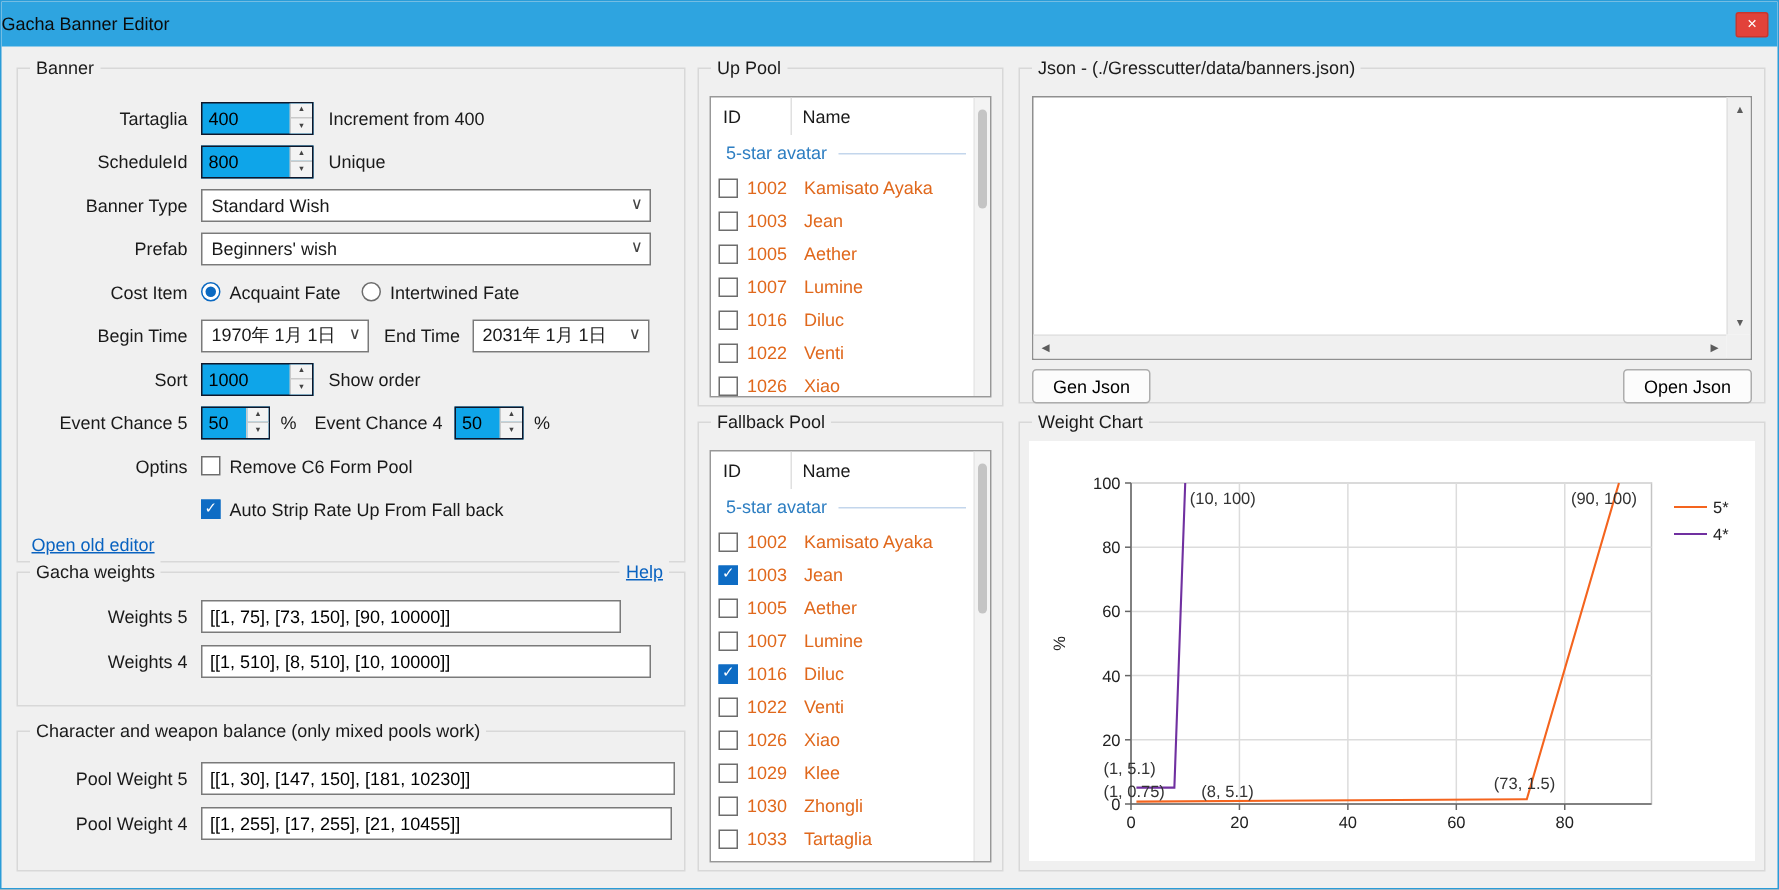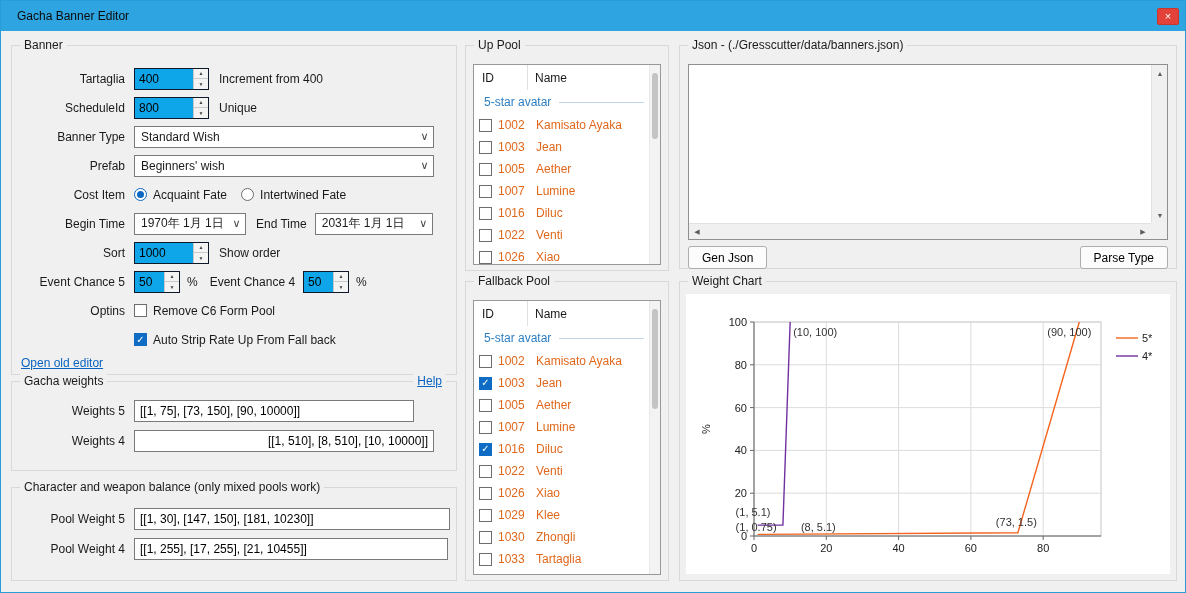--- a/index.html
+++ b/index.html
@@ -1,19 +1,19 @@
 <!DOCTYPE html>
 <html><head>
 <meta charset="utf-8">
 <style>
   *{margin:0;padding:0;box-sizing:border-box;}
   html,body{width:1186px;height:593px;}
   body{font-family:"Liberation Sans","DejaVu Sans",sans-serif;font-size:12px;color:#1a1a1a;background:#777;}
   .window{position:relative;width:1186px;height:593px;background:#f0f0f0;border:1px solid #2a9cd8;overflow:hidden;}
-  .titlebar{position:absolute;left:0;top:0;right:0;height:30px;background:linear-gradient(#3fadе6,#2ba0dd);background-color:#2ea4e0;display:flex;align-items:center;padding-left:16px;}
+  .titlebar{position:absolute;left:0;top:0;right:0;height:30px;background:linear-gradient(#3fadе6,#2ba0dd);background-color:#2ea4e0;display:flex;align-items:center;}
   .title{font-size:12px;color:#0b0b0b;}
   .closebtn{position:absolute;right:6px;top:7px;width:22px;height:17px;background:#e2423a;border:1px solid #c9362d;border-radius:2px;color:#fff;font-size:11px;line-height:1;display:flex;align-items:center;justify-content:center;cursor:pointer;}
   .content{position:absolute;left:0;top:30px;right:0;bottom:0;border-radius:27px;}
   .group{position:absolute;border:1px solid #d8d8d8;}
   .gtitle{position:absolute;top:-8px;left:8px;background:#f0f0f0;padding:0 4px;white-space:nowrap;}
   .rows{position:absolute;left:9px;right:6px;}
   .frow{display:flex;align-items:center;height:29px;}
   .frow.short{height:18px;}
   .flabel{width:104px;text-align:right;margin-right:9px;flex:none;white-space:nowrap;}
   .hint{margin-left:10px;white-space:nowrap;}
@@ -178,21 +178,21 @@
     <div class="group" style="left:10px;top:350px;width:446px;height:90px;">
       <span class="gtitle">Gacha weights</span>
       <a class="link helplink">Help</a>
       <div class="rows" style="top:14px;">
         <div class="frow" style="height:30px;">
           <span class="flabel">Weights 5</span>
           <input class="textinput" style="width: 280px;" value="[[1, 75], [73, 150], [90, 10000]]">
         </div>
         <div class="frow" style="height:30px;">
           <span class="flabel">Weights 4</span>
-          <input class="textinput" style="width: 300px; text-align: right;" value="[[1, 510], [8, 510], [10, 10000]]">
+          <input class="textinput" style="width: 300px;" value="[[1, 510], [8, 510], [10, 10000]]">
         </div>
       </div>
     </div>
 
     <div class="group" style="left:10px;top:456px;width:446px;height:94px;">
       <span class="gtitle">Character and weapon balance (only mixed pools work)</span>
       <div class="rows" style="top:16px;">
         <div class="frow" style="height:30px;">
           <span class="flabel">Pool Weight 5</span>
           <input class="textinput" style="flex: 1 1 0%; margin-right: 0;" value="[[1, 30], [147, 150], [181, 10230]]">
@@ -336,21 +336,21 @@
           <span class="sarrow up">▲</span>
           <span class="sarrow down">▼</span>
         </div>
         <div class="sh">
           <span class="sarrow left">◀</span>
           <span class="sarrow right">▶</span>
         </div>
         <div class="scorner"></div>
       </div>
       <button class="btn" style="left:8px;">Gen Json</button>
-      <button class="btn" style="right:8px;">Parse Type</button>
+      <button class="btn" style="right:8px;">Open Json</button>
     </div>
 
     <div class="group" style="left:678px;top:250px;width:498px;height:300px;">
       <span class="gtitle">Weight Chart</span>
       <div class="chartpanel">
         <svg id="chartSvg" width="484" height="278">
             <rect x="68" y="28" width="347" height="214" fill="#ffffff" stroke="#c4c4c4"></rect>
             <line x1="68" y1="242" x2="68" y2="246" stroke="#666"></line>
             <text x="68" y="258" text-anchor="middle" font-size="11" fill="#222">0</text>
             <line x1="140.29166666666669" y1="28" x2="140.29166666666669" y2="242" stroke="#dcdcdc"></line>

